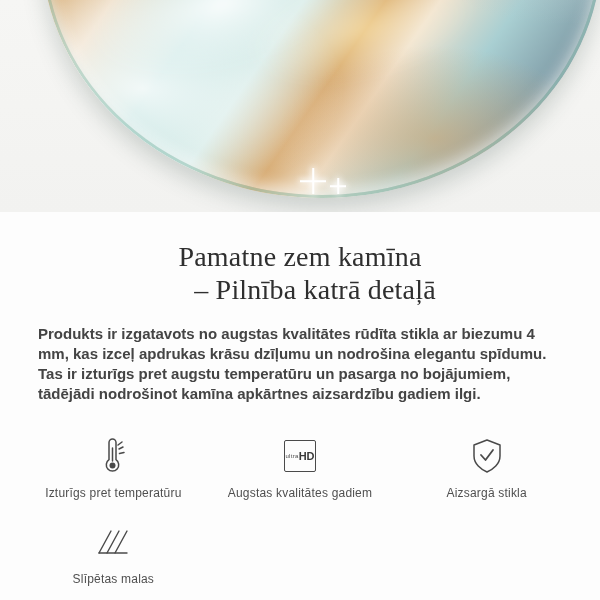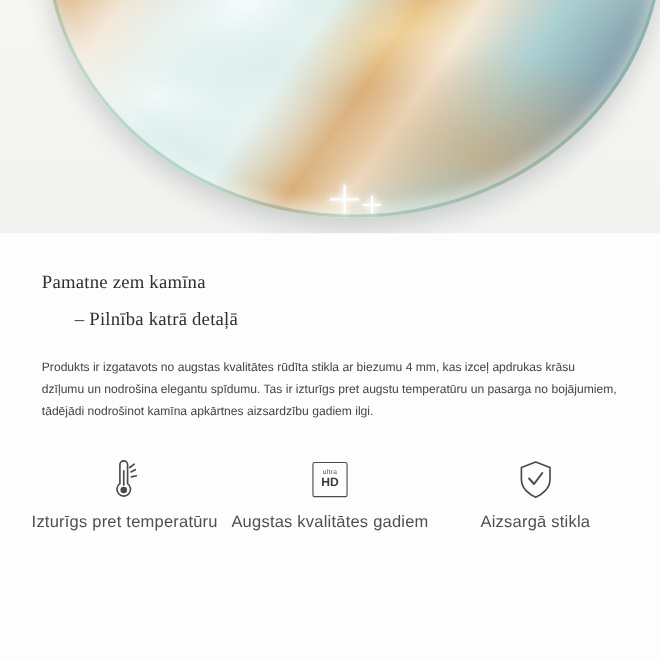--- a/index.html
+++ b/index.html
@@ -117,34 +117,36 @@
   .sp2 { left: 330px; top: 178px; width: 16px; height: 16px; }
   .sp2::before { width: 16px; }
   .sp2::after { height: 16px; }
 
   
   .content {
     padding: 28px 38px 0 38px;
   }
   .headline {
     font-family: "Liberation Serif", serif;
-    font-size: 17px;
+    font-size: 28px;
     line-height: 33px;
     color: #2f2f2f;
     font-weight: 400;
     margin: 0 0 18px 0;
     letter-spacing: 0.2px;
+    text-align: center;
   }
   .headline .l2 { display: block; margin-left: 30px; }
   .body-text {
-    font-size: 11px;
+    font-size: 15px;
     line-height: 20px;
     color: #444444;
     margin: 0;
     max-width: 530px;
+    font-weight: bold;
   }
 
   
   .features {
     margin-top: 30px;
     display: grid;
     grid-template-columns: repeat(3, 1fr);
     grid-row-gap: 20px;
     padding: 0 20px;
   }
@@ -156,32 +158,32 @@
   }
   .feature-icon {
     height: 44px;
     display: flex;
     align-items: center;
     justify-content: center;
     color: #4a4a4a;
   }
   .feature-label {
     margin-top: 8px;
-    font-size: 15px;
+    font-size: 12px;
     color: #4f4f4f;
     text-align: left;
     letter-spacing: 0.2px;
   }
   .ultrahd {
     width: 30px;
     height: 30px;
     border: 1.6px solid #4a4a4a;
     border-radius: 2px;
     display: flex;
-    flex-direction: column;
+    flex-direction: row;
     align-items: center;
     justify-content: center;
     line-height: 1;
   }
   .ultrahd .u {
     font-size: 6px;
     letter-spacing: 0.3px;
     color: #4a4a4a;
   }
   .ultrahd .hd {
@@ -246,16 +248,27 @@
       <div class="feature-icon">
         <svg width="32" height="38" viewBox="0 0 32 38" fill="none" stroke="#4a4a4a" stroke-width="1.5" stroke-linejoin="round">
           <path d="M16 3 L29 8 V19 C29 27 22 32.5 16 35 C10 32.5 3 27 3 19 V8 Z"></path>
           <polyline points="10,18 14.5,23 22,13" stroke-width="1.8" stroke-linecap="round"></polyline>
         </svg>
       </div>
       <div class="feature-label">Aizsargā stikla</div>
     </div>
 
 
+    <div class="feature">
+      <div class="feature-icon">
+        <svg width="36" height="34" viewBox="0 0 36 34" fill="none" stroke="#4a4a4a" stroke-width="1.4" stroke-linecap="round">
+          <path d="M4 28 L16 6"></path>
+          <path d="M12 28 L24 6"></path>
+          <path d="M20 28 L32 6"></path>
+          <path d="M4 28 H32"></path>
+        </svg>
+      </div>
+      <div class="feature-label">Slīpētas malas</div>
+    </div>
 
 
   </div>
 </div>
 
 </body></html>

